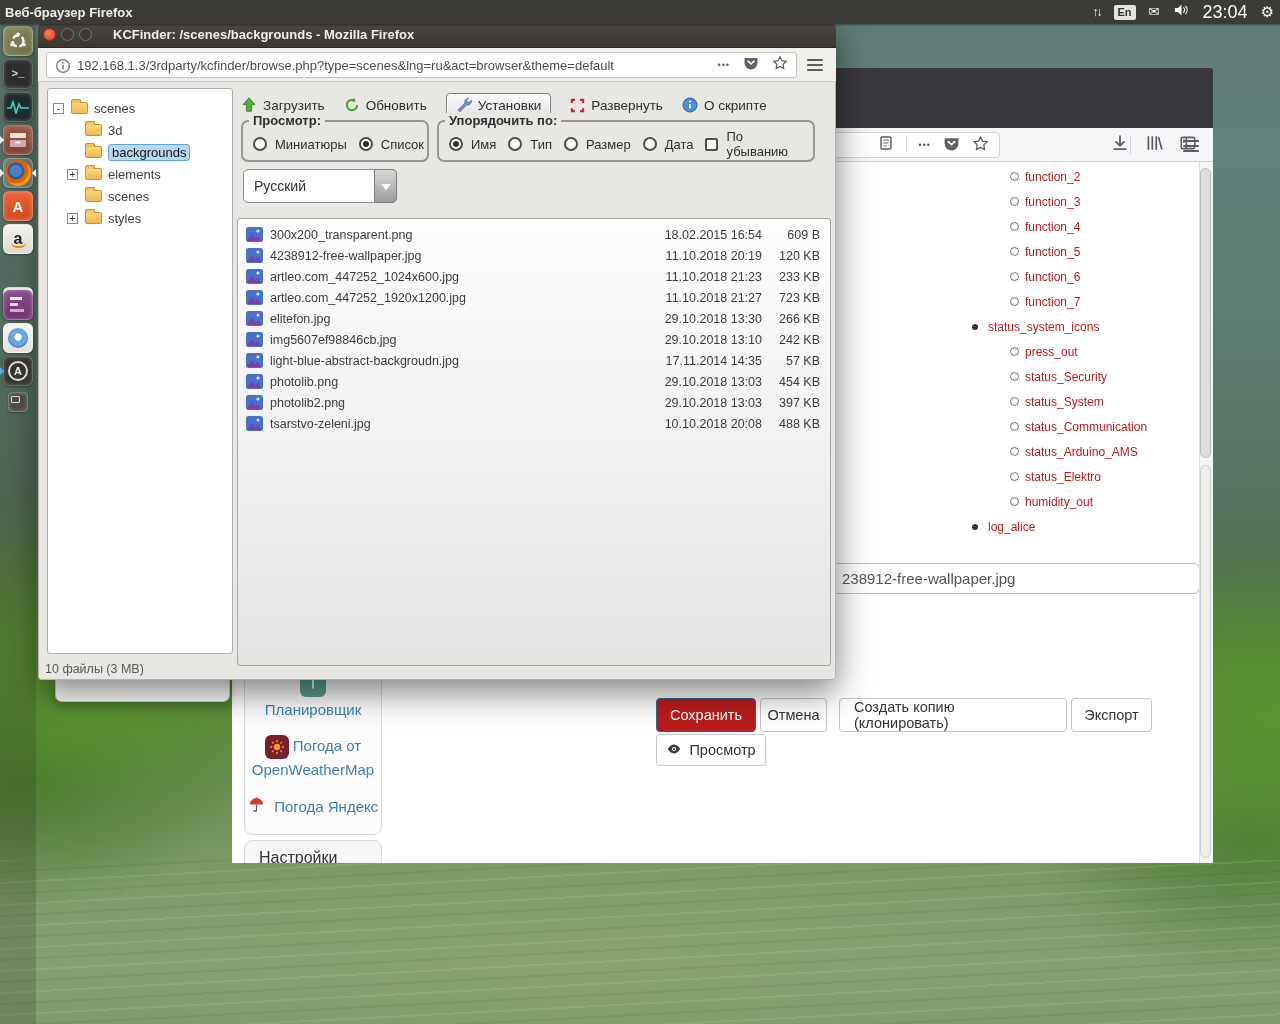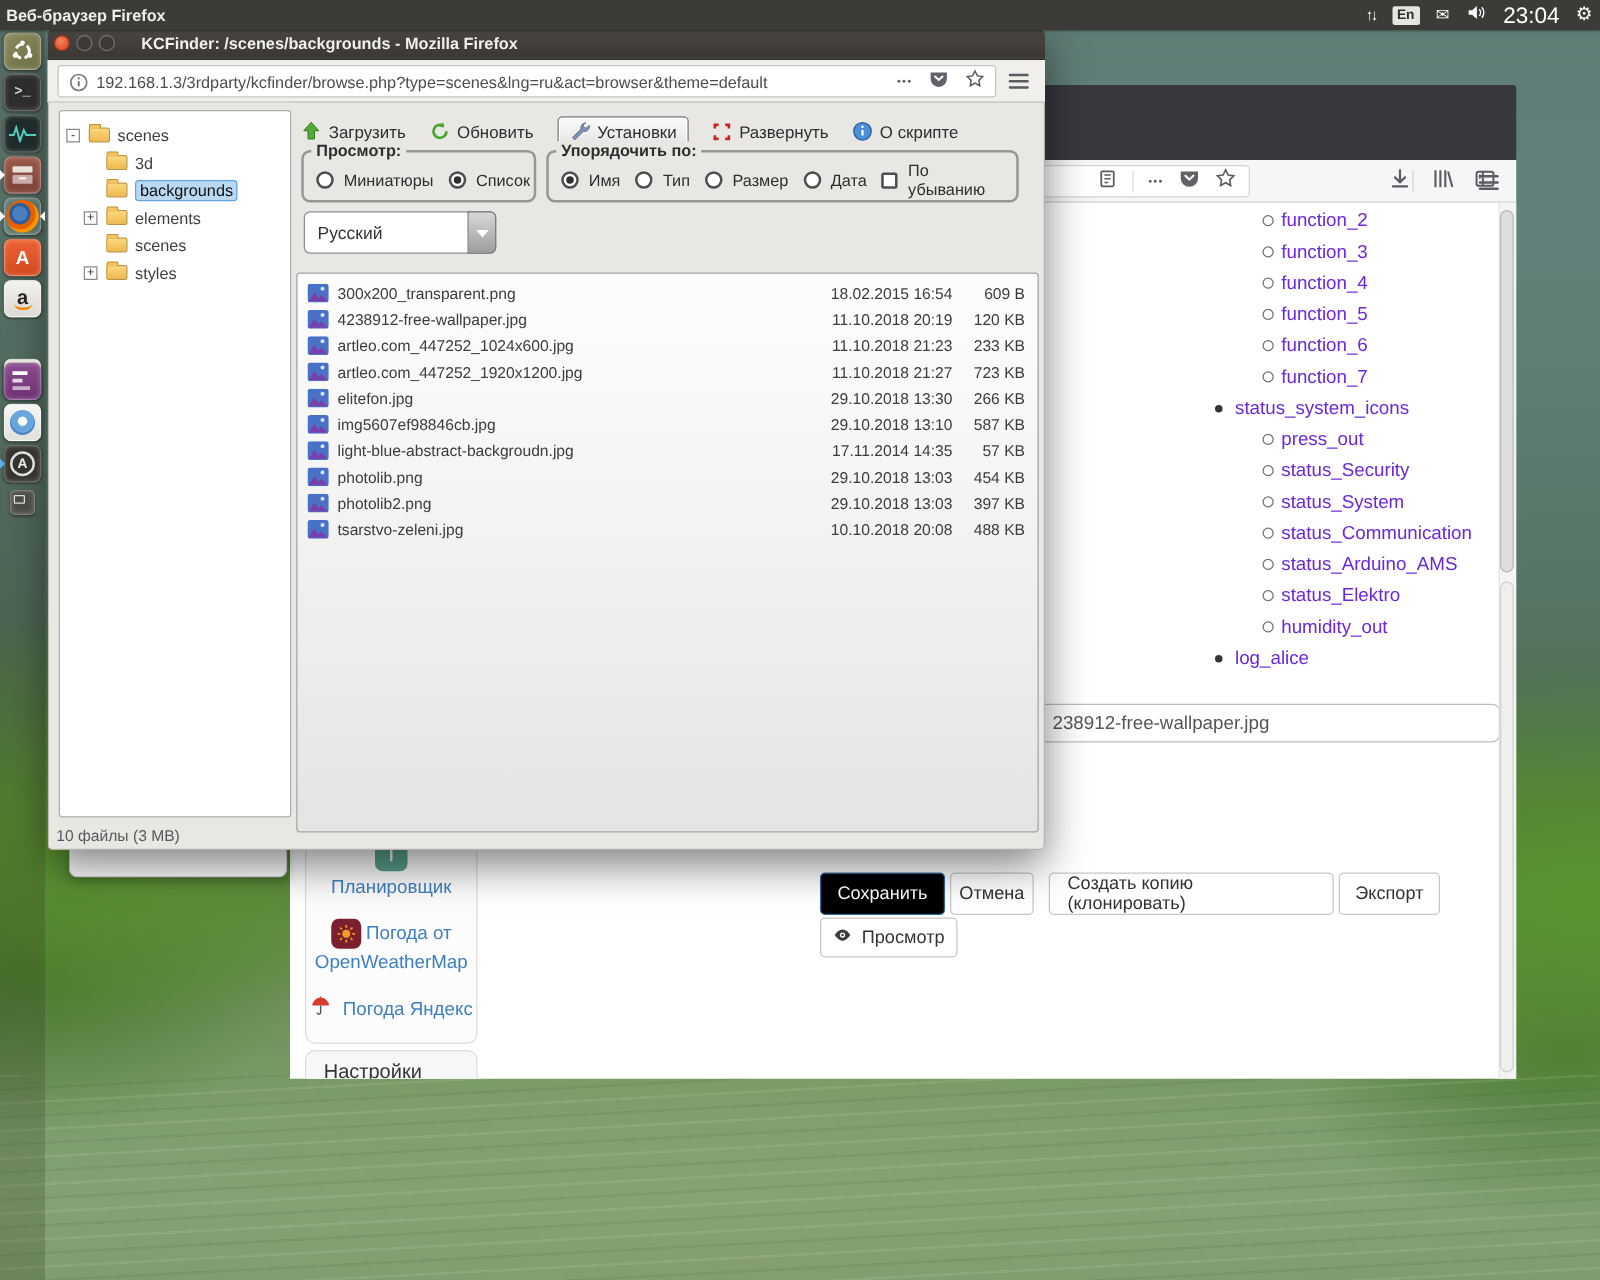--- a/index.html
+++ b/index.html
@@ -70,32 +70,32 @@
   .bw-urlend .sep { width:1px; height:18px; background:#e0e0e2; }
   .bw-right-icons { position:absolute; right:16px; top:4px; height:26px; display:flex; align-items:center; gap:16px; }
   .tb-dots { color:#5b5b60; font-size:9px; letter-spacing:1px; }
   .bw-sep2 { position:absolute; right:82px; top:8px; width:1px; height:18px; background:#d4d4d8; }
   .hamburger { display:inline-block; width:16px; }
   .hamburger span { display:block; height:2px; background:#5b5b60; margin:3px 0; border-radius:1px; }
   .bw-content { position:absolute; left:232px; top:162px; width:981px; height:701px; background:#fff; overflow:hidden; z-index:5; }
 
   .links { position:absolute; left:728px; top:2px; width:250px; list-style:none; }
   .links li { position:relative; height:25px; display:flex; align-items:center; }
-  .links a { color:#6d28d9; font-size:15px; text-decoration:none; cursor:pointer; }
+  .links a { color:#b91c1c; font-size:12px; text-decoration:none; cursor:pointer; }
   .links li.lvl1 { padding-left:28px; }
   .links li.lvl2 { padding-left:65px; }
   .links li.lvl1::before { content:""; position:absolute; left:12px; top:10px; width:6px; height:6px; border-radius:50%; background:#333; }
   .links li.lvl2::before { content:""; position:absolute; left:50px; top:8px; width:7px; height:7px; border-radius:50%; border:1.5px solid #707070; background:#fff; }
 
   .fn-input { position:absolute; left:408px; top:401px; width:560px; height:31px; background:#fff; border:1px solid #bdbdbd; border-radius:6px; overflow:hidden; }
   .fn-input span { position:absolute; left:201px; top:6px; font-size:15px; color:#555; white-space:nowrap; }
 
   .btn { position:absolute; height:34px; border-radius:4px; border:1px solid #c6c6c6; background:#fff; color:#333;
     font-size:14.5px; display:flex; align-items:center; justify-content:center; padding:0 14px; cursor:pointer; }
-  .btn-save { left:424px; top:536px; width:100px; background:#000000; border-color:#2d659c; color:#fff; }
+  .btn-save { left:424px; top:536px; width:100px; background:#b91c1c; border-color:#2d659c; color:#fff; }
   .btn-cancel { left:528px; top:536px; width:67px; }
   .btn-clone { left:607px; top:536px; width:228px; }
   .btn-export { left:839px; top:536px; width:81px; }
   .btn-preview { left:424px; top:572px; width:110px; height:32px; gap:7px; }
 
   .side-card { position:absolute; left:12px; top:458px; width:138px; height:215px; background:#fcfcfc; border:1px solid #dcdcdc; border-radius:8px;
     padding-top:50px; text-align:center; }
   .side-card a { color:#3f7fbe; font-size:15px; text-decoration:none; cursor:pointer; }
   .card-ic { display:inline-flex; width:26px; height:26px; border-radius:6px; align-items:center; justify-content:center; vertical-align:middle; }
   .ic-planner { background:#5aa08e; display:block; margin:0 auto 4px; }
@@ -528,21 +528,21 @@
           <span class="fsize">266 KB</span>
         </div>
         <div class="frow">
           <span class="fic"><svg width="17" height="15" viewBox="0 0 17 15">
                 <rect width="17" height="15" rx="2.5" fill="#4a71c8"></rect>
                 <path d="M1 14l4.5-7 3.5 4.5L11 9l5 5z" fill="#7a3fa8"></path>
                 <circle cx="12" cy="4" r="1.6" fill="#d6e6f5"></circle>
               </svg></span>
           <span class="fname">img5607ef98846cb.jpg</span>
           <span class="fdate">29.10.2018 13:10</span>
-          <span class="fsize">587 KB</span>
+          <span class="fsize">242 KB</span>
         </div>
         <div class="frow">
           <span class="fic"><svg width="17" height="15" viewBox="0 0 17 15">
                 <rect width="17" height="15" rx="2.5" fill="#4a71c8"></rect>
                 <path d="M1 14l4.5-7 3.5 4.5L11 9l5 5z" fill="#7a3fa8"></path>
                 <circle cx="12" cy="4" r="1.6" fill="#d6e6f5"></circle>
               </svg></span>
           <span class="fname">light-blue-abstract-backgroudn.jpg</span>
           <span class="fdate">17.11.2014 14:35</span>
           <span class="fsize">57 KB</span>

